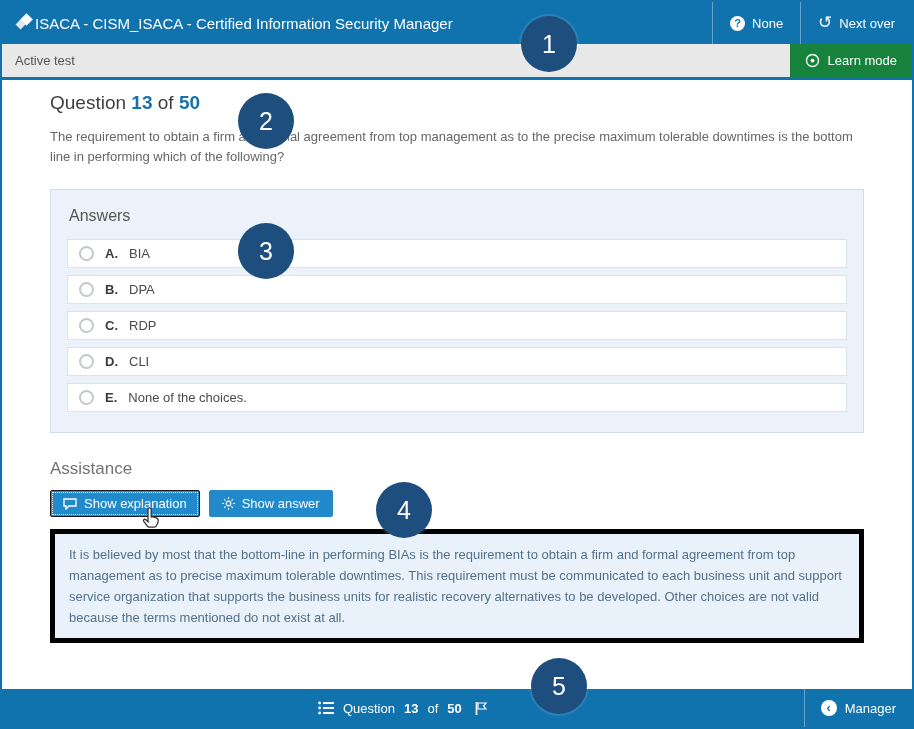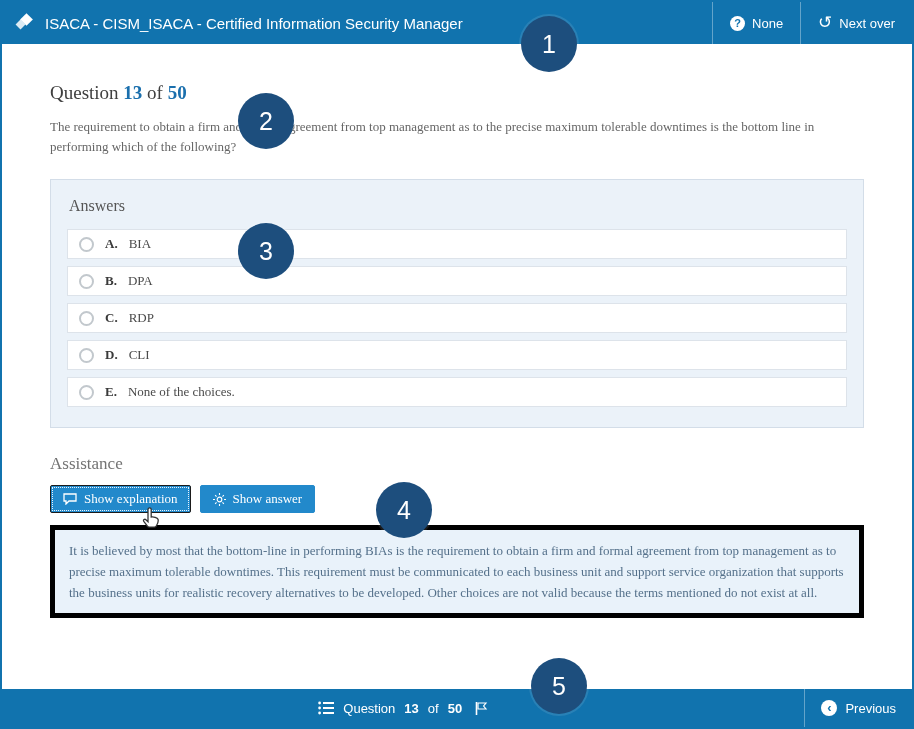--- a/index.html
+++ b/index.html
@@ -8,33 +8,33 @@
     width: 914px; height: 729px;
     border: 2px solid #1173ae;
     position: relative;
     font-family: "Liberation Sans", sans-serif;
     background: #fff;
     overflow: hidden;
   }
 
   
   .header { height: 42px; background: #1173ae; display: flex; align-items: stretch; color: #fff; }
-  .header-left { display: flex; align-items: center; gap: 10px; padding-left: 13px; flex: 1; min-width: 0; }
+  .header-left { display: flex; align-items: center; padding-left: 13px; flex: 1; min-width: 0; }
   .app-title { font-size: 15px; white-space: nowrap; }
   .header-btn { display: flex; align-items: center; gap: 7px; padding: 0 17px; border-left: 1px solid rgba(255,255,255,.35); font-size: 13px; cursor: pointer; }
   .help-ic { width: 15px; height: 15px; border-radius: 50%; background: #fff; color: #1173ae; font-size: 11px; font-weight: bold; display: flex; align-items: center; justify-content: center; }
   .startover-ic { font-size: 17px; line-height: 1; margin-top: -2px; }
 
   
   .subheader { height: 36px; background: #e8e8e8; border-bottom: 3px solid #1173ae; display: flex; align-items: stretch; }
   .active-test { font-size: 13px; color: #555; padding-left: 13px; flex: 1; display: flex; align-items: center; }
   .learn-btn { background: #17823b; color: #fff; display: flex; align-items: center; gap: 8px; padding: 0 15px; font-size: 13px; cursor: pointer; }
 
   
-  .main { padding: 38px 48px 0; font-family: Liberation Serif, serif; }
+  .main { padding: 12px 48px 0; }
   .q-heading { font-size: 19px; color: #3f3f3f; font-weight: 400; }
   .q-heading .num { color: #1a6fad; font-weight: bold; }
   .q-text { margin-top: 13px; font-size: 13px; color: #666; line-height: 1.55; max-width: 822px; }
 
   .answers-panel { margin-top: 22px; background: #ebf2f9; border: 1px solid #d3dde8; padding: 13px 16px 20px; }
   .answers-heading { font-size: 16px; color: #555; margin: 4px 0 14px 2px; font-weight: 400; }
   .answer-row { background: #fff; border: 1px solid #dde3ea; display: flex; align-items: center; gap: 11px; padding: 6px 11px; margin-bottom: 7px; font-size: 13px; cursor: pointer; }
   .answer-row:last-child { margin-bottom: 0; }
   .radio { width: 15px; height: 15px; border: 2px solid #c2c8cd; border-radius: 50%; background: #fff; flex: none; }
   .letter { font-weight: bold; color: #3a3a3a; }
@@ -82,20 +82,32 @@
     <div class="header-btn">
       <span class="help-ic">?</span>
       <span>None</span>
     </div>
     <div class="header-btn">
       <span class="startover-ic">↺</span>
       <span>Next over</span>
     </div>
   </div>
 
+  <div class="subheader">
+    <div class="active-test">Active test</div>
+    <div class="learn-btn">
+      <span style="display:flex;align-items:center;">
+        <svg width="15" height="15" viewBox="0 0 16 16" fill="none" stroke="#fff" stroke-width="1.4">
+          <circle cx="8" cy="8" r="6.4"></circle>
+          <circle cx="8" cy="8" r="2" fill="#fff" stroke="none"></circle>
+        </svg>
+      </span>
+      <span>Learn mode</span>
+    </div>
+  </div>
 
   <div class="main">
     <div class="q-heading">
       <span>Question</span>
       <span class="num">13</span>
       <span>of</span>
       <span class="num">50</span>
     </div>
     <div class="q-text">The requirement to obtain a firm and formal agreement from top management as to the precise maximum tolerable downtimes is the bottom line in performing which of the following?</div>
 
@@ -172,21 +184,21 @@
       <span class="f-bold">50</span>
       <span class="flag-ic" style="cursor:pointer;">
         <svg width="13" height="15" viewBox="0 0 13 15">
           <path d="M1.5 1v13" stroke="#fff" stroke-width="1.6"></path>
           <path d="M3 2h8l-2.4 3L11 8H3z" fill="none" stroke="#fff" stroke-width="1.2"></path>
         </svg>
       </span>
     </div>
     <div class="footer-btn">
       <span class="circle-ic">‹</span>
-      <span>Previous</span>
+      <span>Manager</span>
     </div>
   </div>
 
   <div class="badge badge-1">1</div>
   <div class="badge badge-2">2</div>
   <div class="badge badge-3">3</div>
   <div class="badge badge-4">4</div>
   <div class="badge badge-5">5</div>
 
   <div class="cursor">

